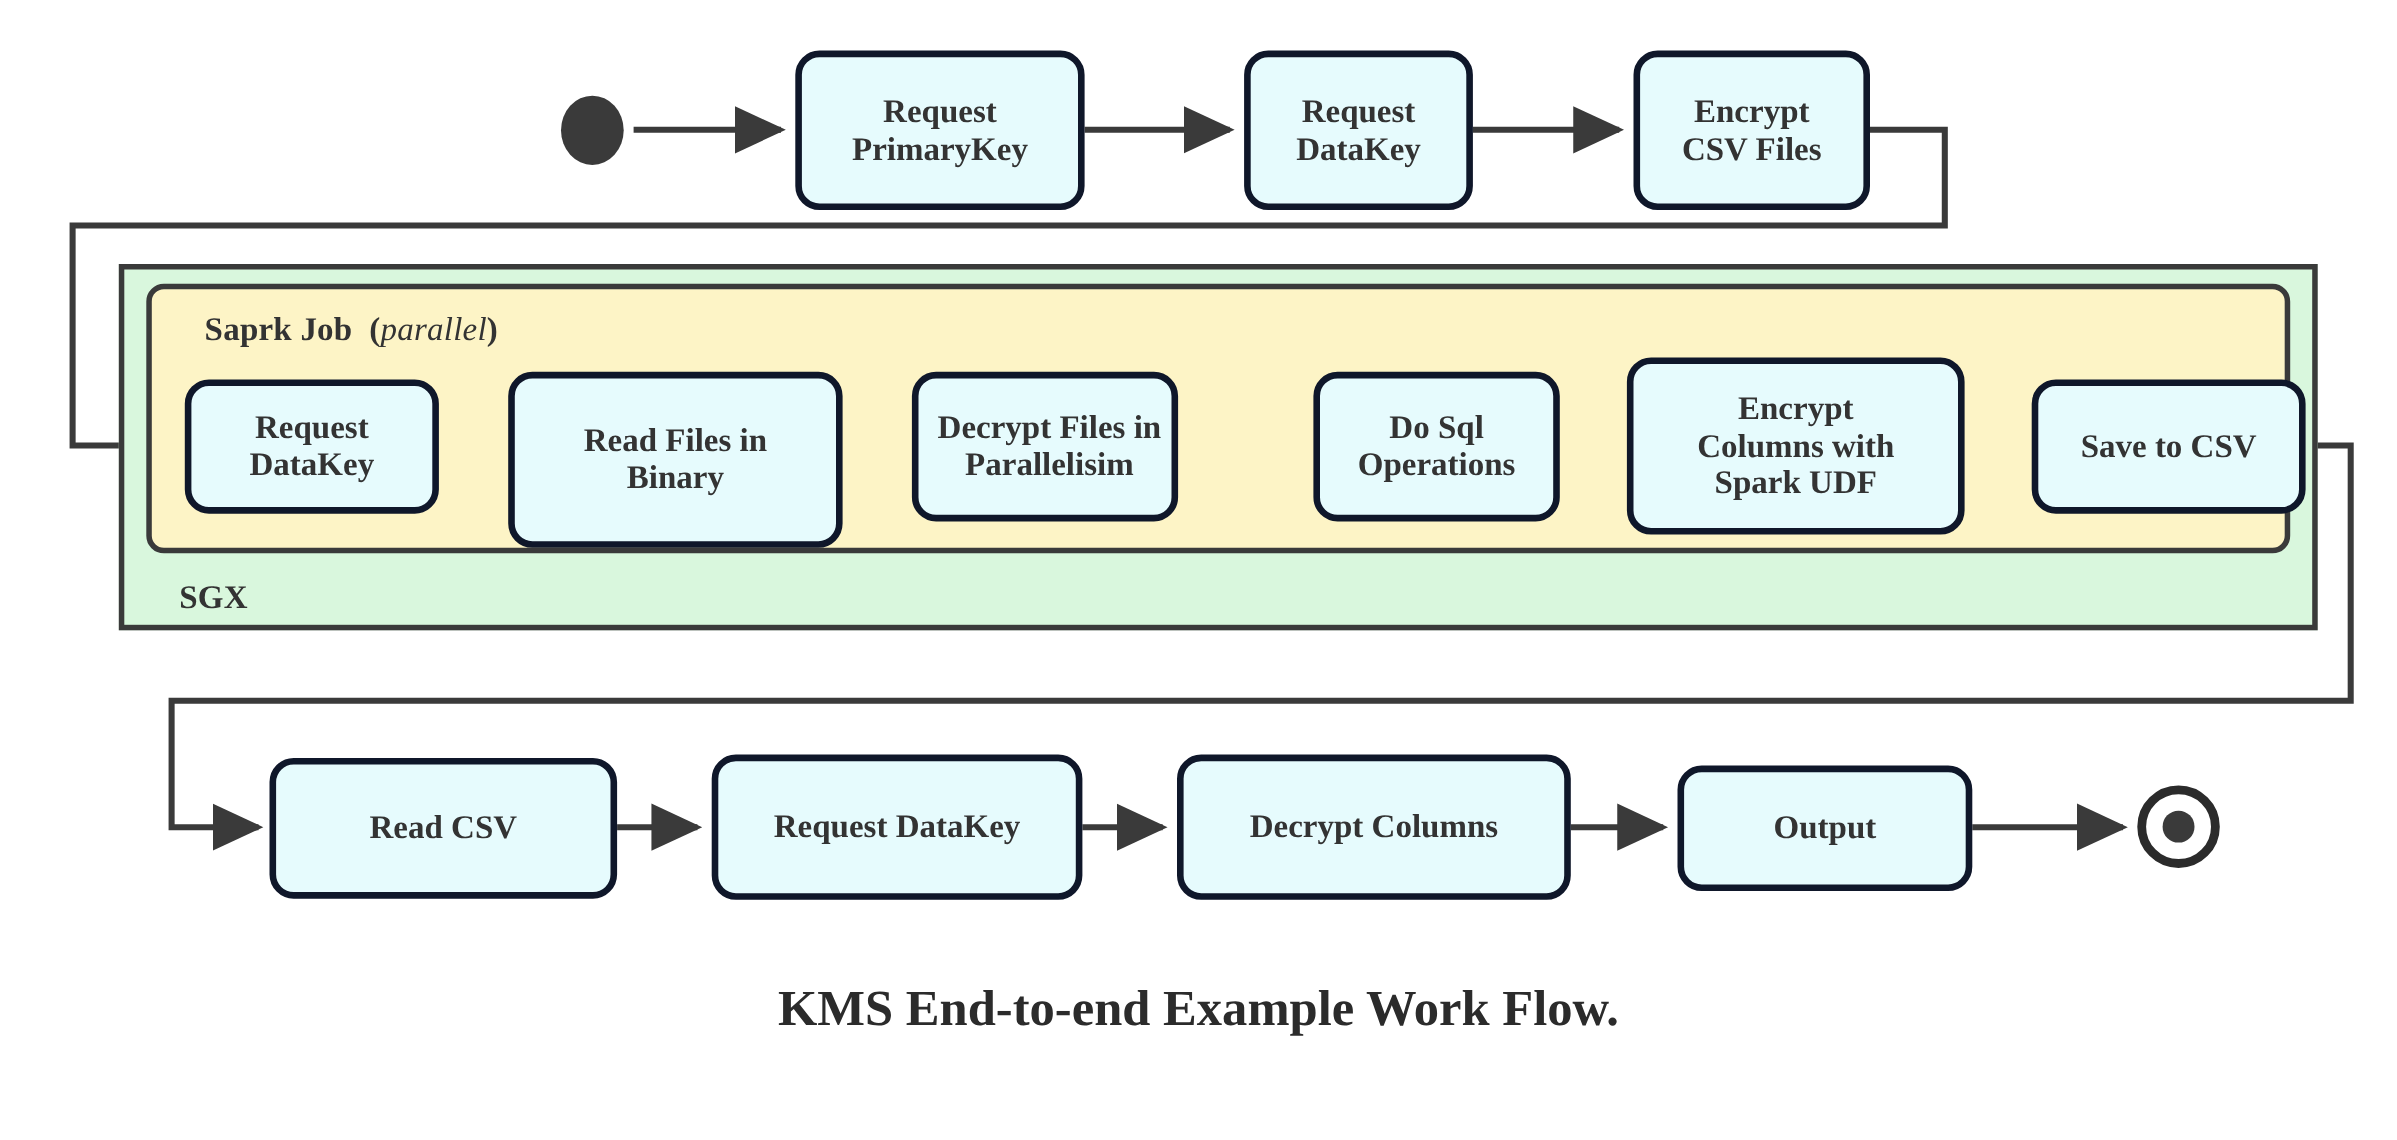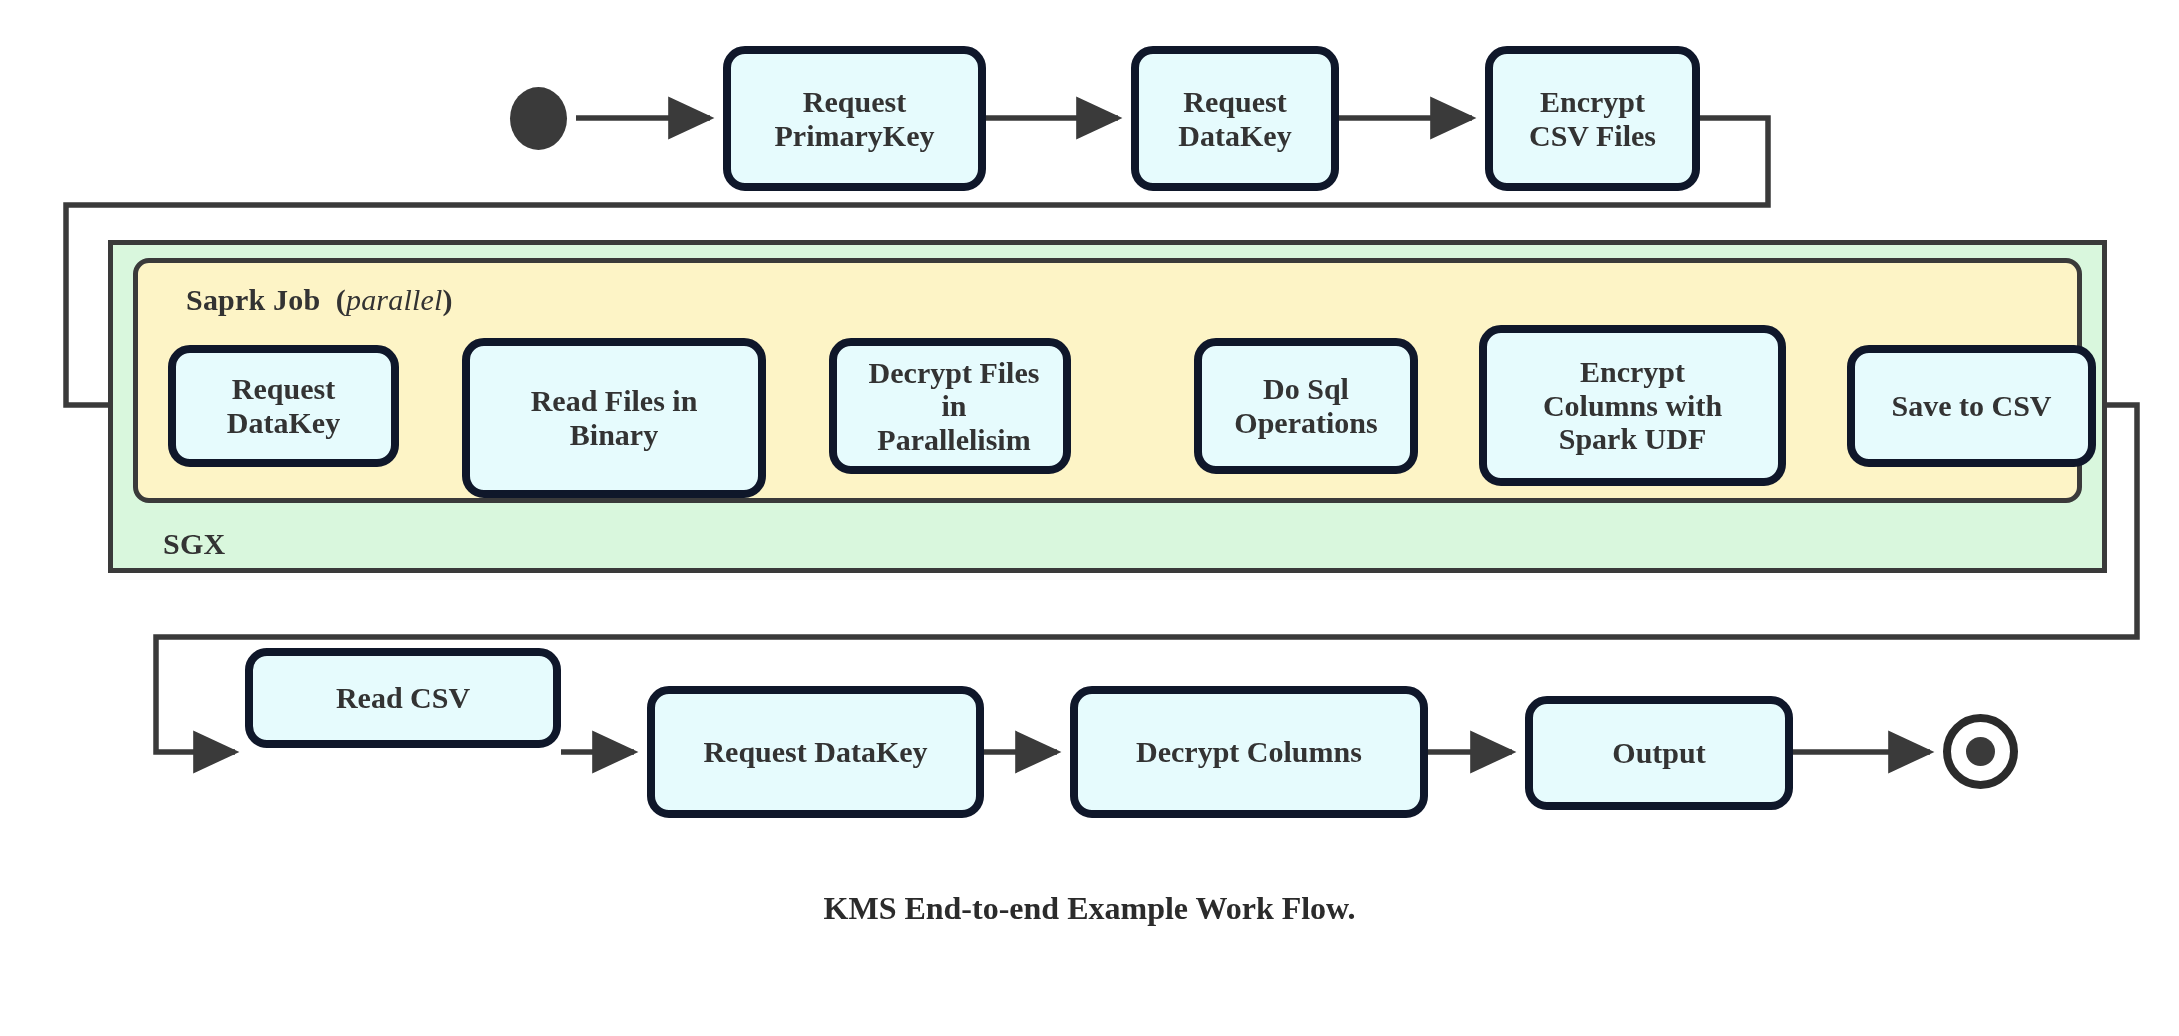--- a/index.html
+++ b/index.html
@@ -12,35 +12,35 @@
   
   .container-box{position:absolute;box-sizing:border-box;border:5px solid #3a3a3a;}
   .sgx-box{background:#d9f7dd;}
   .spark-box{background:#fdf4c6;border-radius:16px;}
   .container-label{position:absolute;font-weight:bold;font-size:30px;color:#333333;
                    letter-spacing:.2px;white-space:nowrap;}
   .container-label .ital{font-style:italic;font-weight:normal;}
 
   
   .node{position:absolute;box-sizing:border-box;background:#e6fbfd;
-        border:8px solid #0f172a;border-radius:22px;
+        border:6px solid #0f172a;border-radius:22px;
         display:flex;align-items:center;justify-content:center;text-align:center;
         font-weight:bold;font-size:30px;line-height:1.12;color:#333333;
         padding:4px 8px;}
   .node span{display:block;}
 
   
   .start-node{position:absolute;background:#3a3a3a;border-radius:50%;}
   .end-node{position:absolute;border-radius:50%;border:8px solid #2b2b2b;
             background:#ffffff;box-sizing:border-box;
             display:flex;align-items:center;justify-content:center;}
   .end-node .inner{width:50%;height:50%;border-radius:50%;background:#3a3a3a;}
 
   
-  .caption{position:absolute;font-weight:bold;font-size:32px;color:#2b2b2b;
+  .caption{position:absolute;font-weight:bold;font-size:46px;color:#2b2b2b;
            white-space:nowrap;text-align:center;}
 </style>
 </head>
 <body>
 
 <div id="canvas">
 
   <svg id="wires" viewBox="0 0 2179 1036" xmlns="http://www.w3.org/2000/svg">
     <defs>
       <marker id="ah" markerWidth="9" markerHeight="9" refX="7.6" refY="4.5" orient="auto" markerUnits="strokeWidth">
@@ -145,21 +145,21 @@
       <span>Spark UDF</span>
     </span>
   </div>
 
   <div class="node" style="left:1847px;top:345px;width:249px;height:122px;">
     <span>
       <span>Save to CSV</span>
     </span>
   </div>
 
-  <div class="node" style="left:245px;top:648px;width:316px;height:100px;">
+  <div class="node" style="left:245px;top:689px;width:316px;height:128px;">
     <span>
       <span>Read CSV</span>
     </span>
   </div>
 
   <div class="node" style="left:647px;top:686px;width:337px;height:132px;">
     <span>
       <span>Request DataKey</span>
     </span>
   </div>

